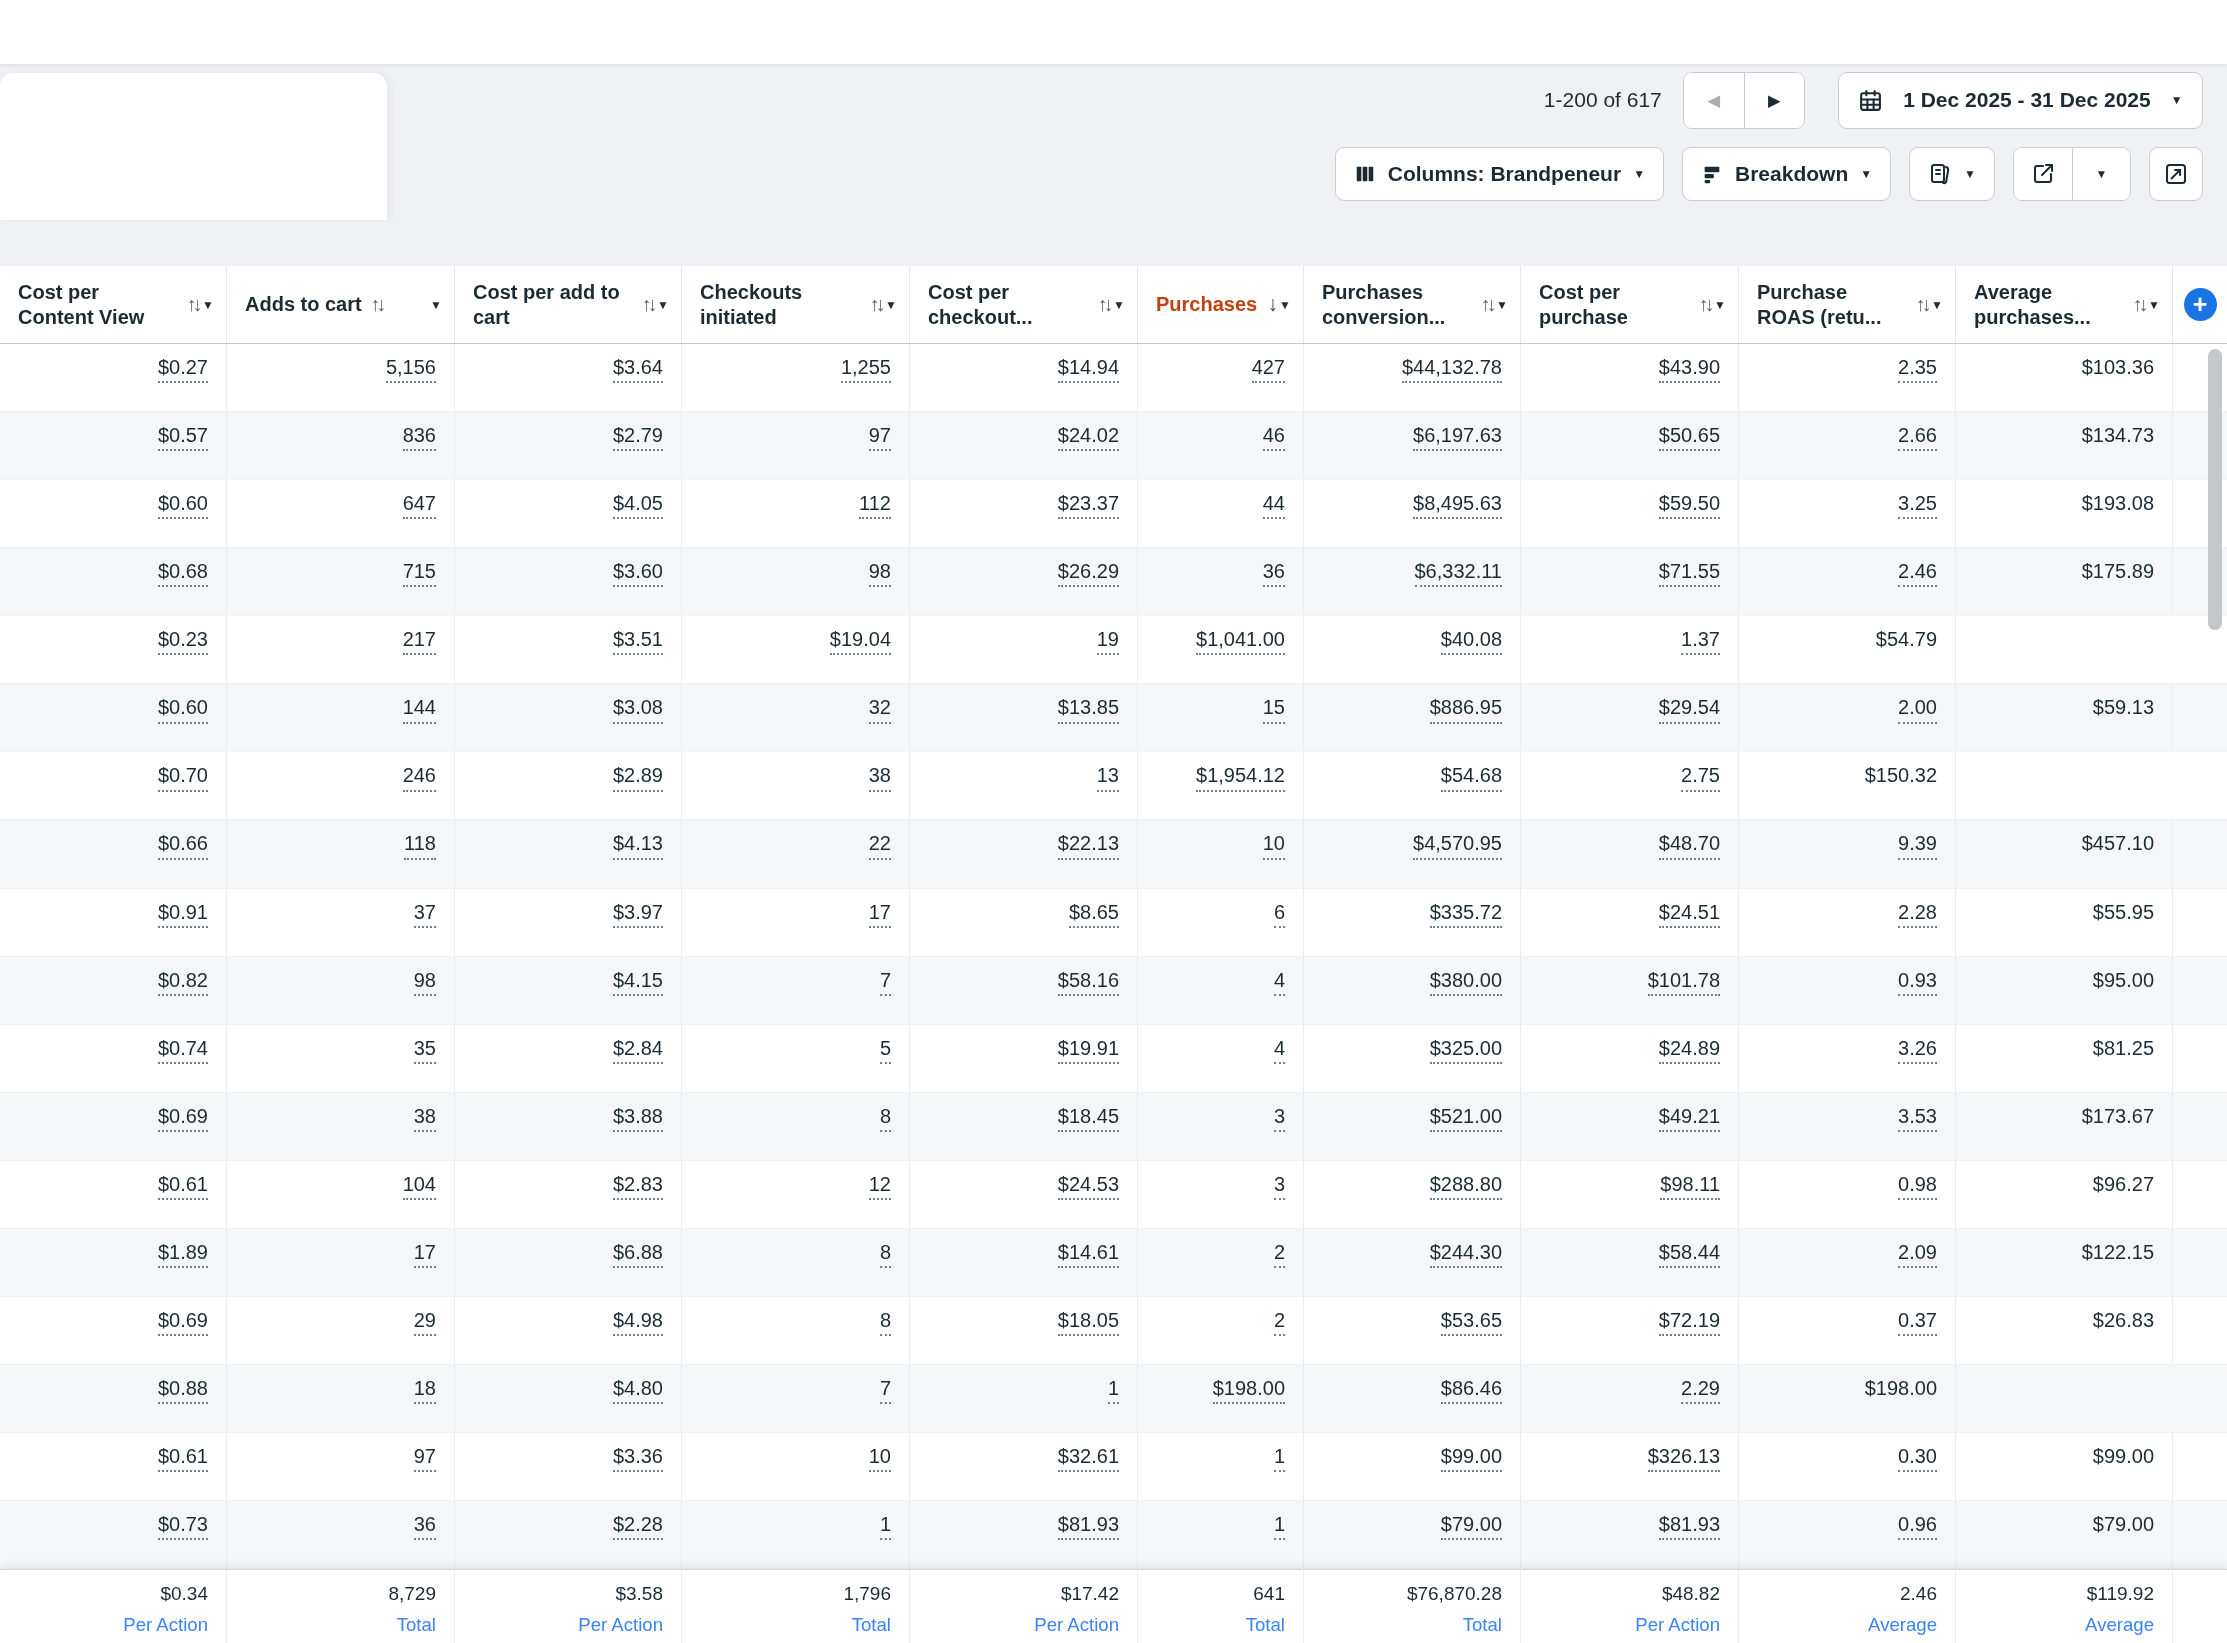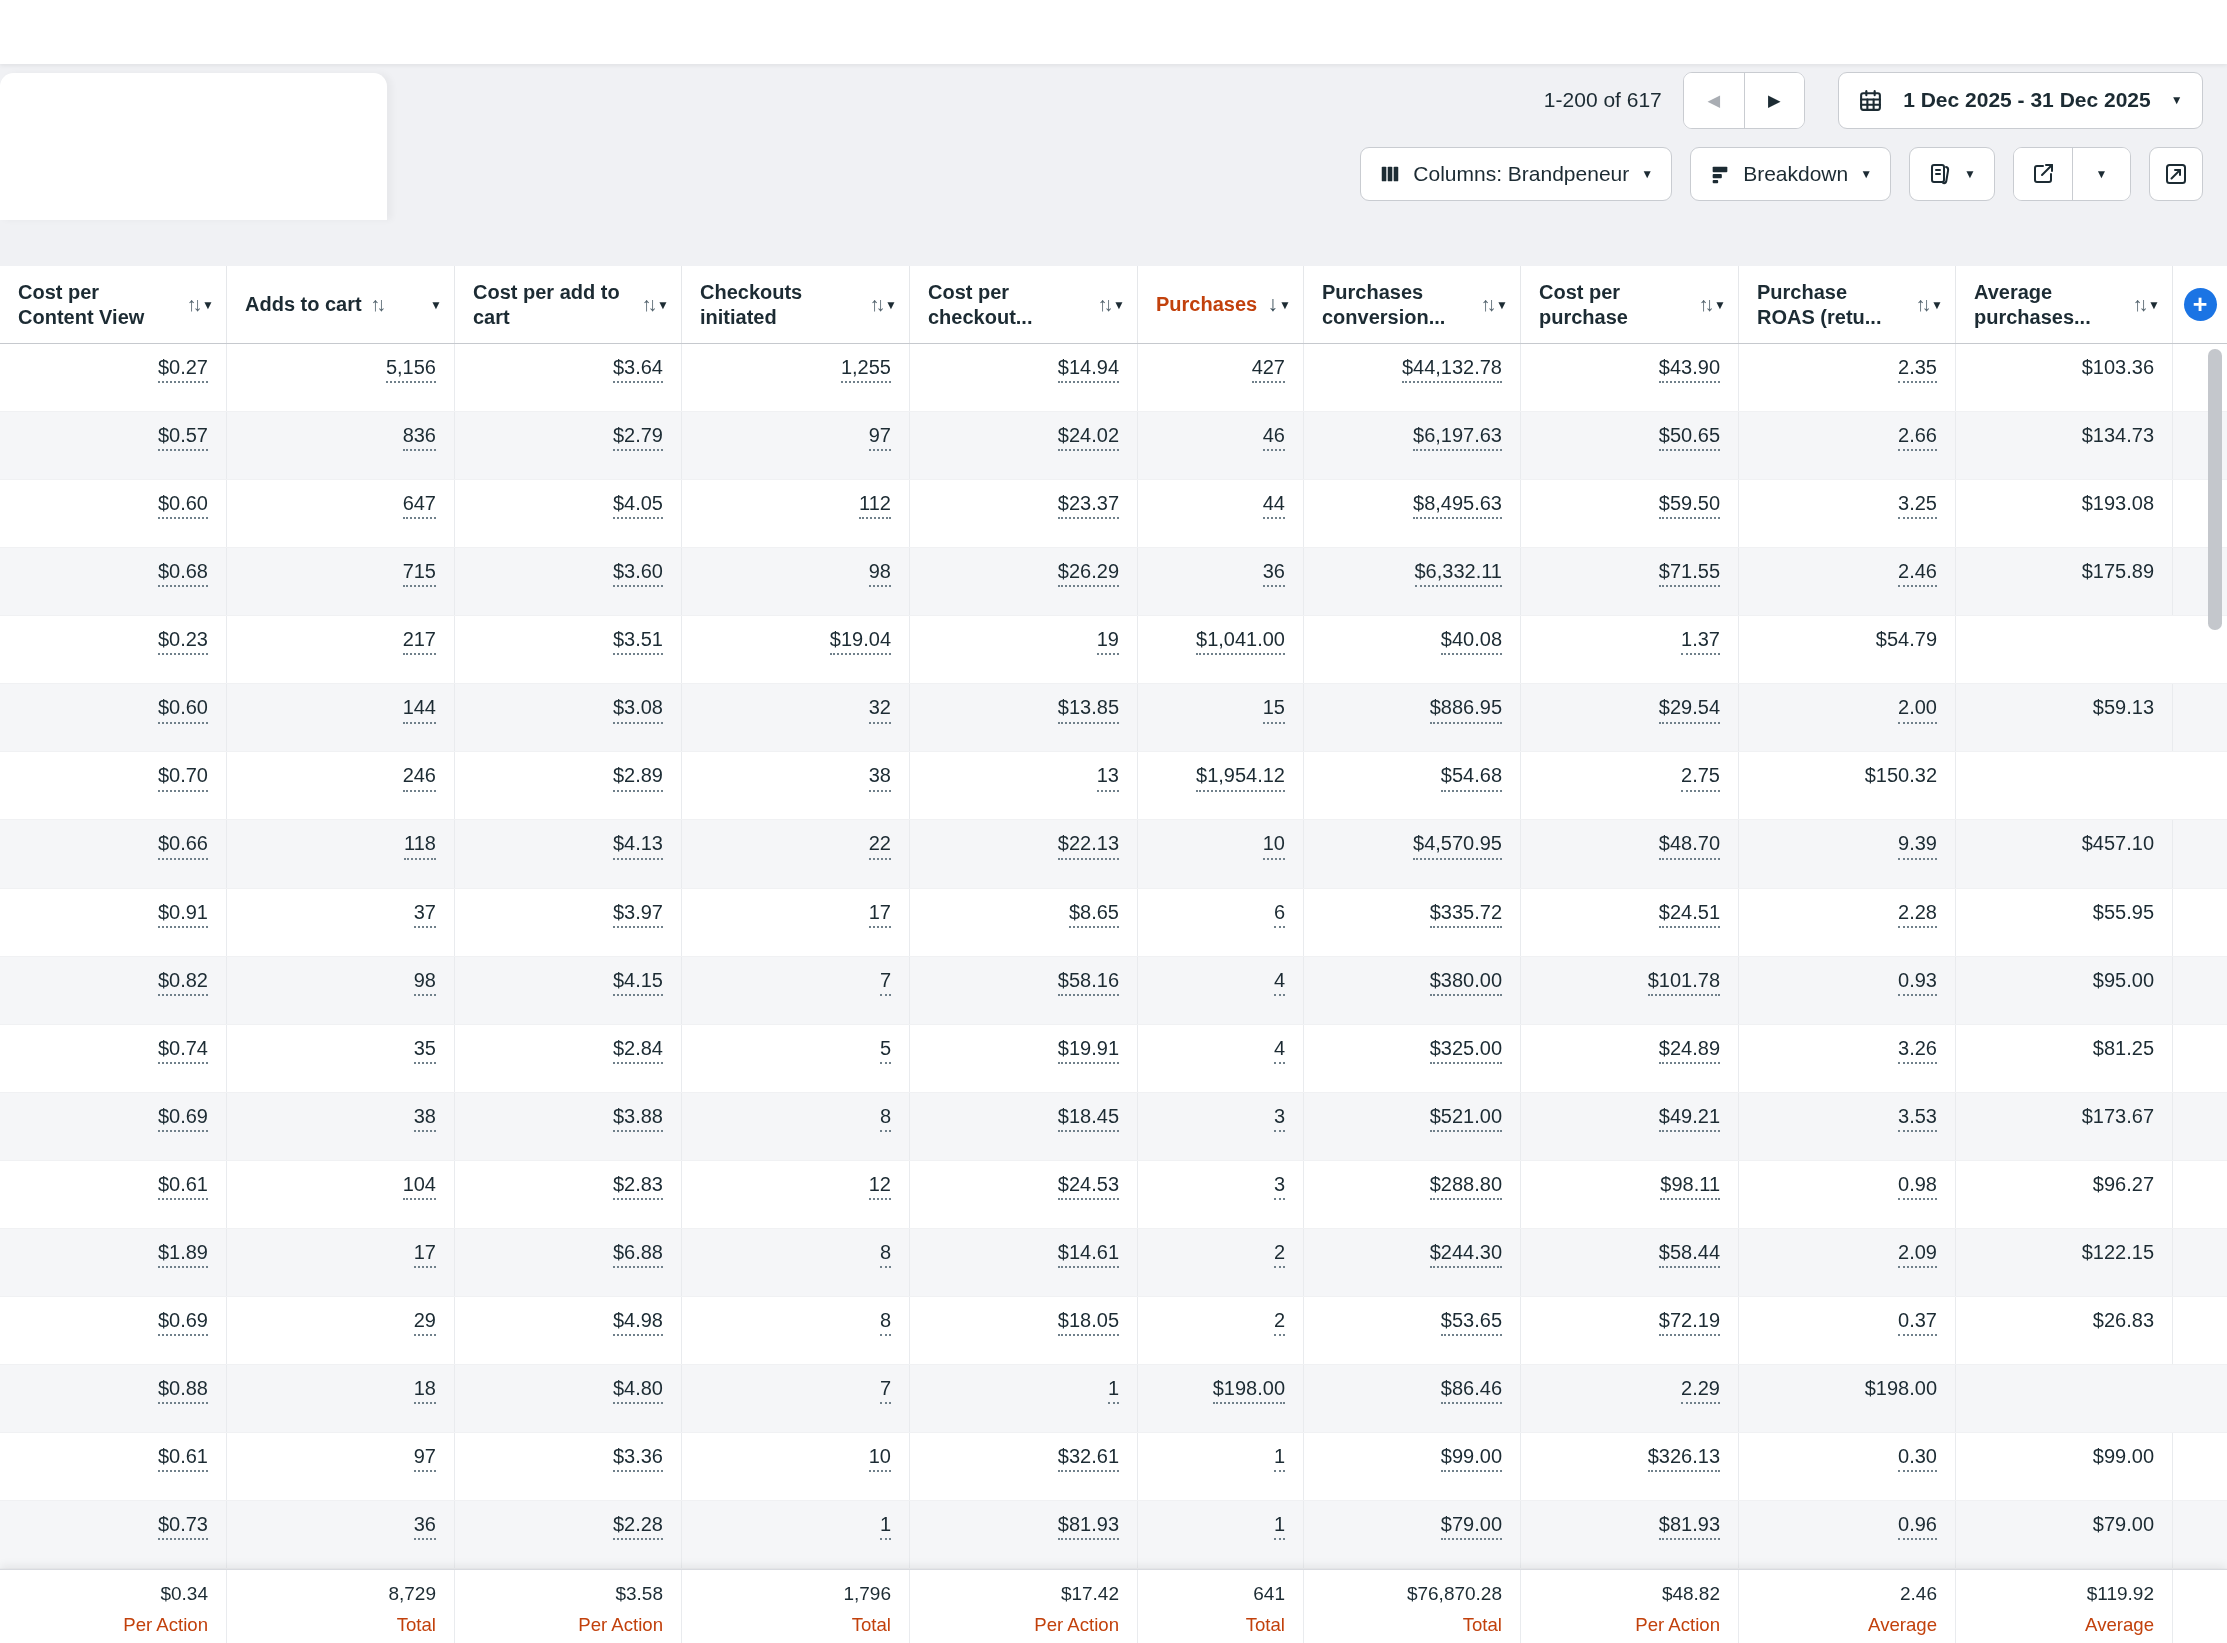--- a/index.html
+++ b/index.html
@@ -26,21 +26,21 @@
   .pager .dis { color:#a9adb3; }
   .pager .en  { color:#1c2b33; }
   .date-btn { margin-left:33px; height:57px; display:flex; align-items:center; gap:20px;
     background:#fff; border:0.7px solid #c9ccd1; border-radius:9px; padding:0 19.4px;
     font-size:21px; font-weight:600; font-family:inherit; color:#1c2b33; cursor:pointer; }
 
   .controls-toolbar { position:absolute; top:83px; right:24px; display:flex;
     gap:18px; align-items:center; }
   .tbtn { height:54px; display:flex; align-items:center; gap:12px; background:#fff;
     border:0.7px solid #c9ccd1; border-radius:9px; padding:0 18px; font-size:21px;
-    font-weight:400; font-family:inherit; color:#1c2b33; cursor:pointer; }
+    font-weight:700; font-family:inherit; color:#1c2b33; cursor:pointer; }
   .split { display:flex; height:54px; background:#fff; border:0.7px solid #c9ccd1;
     border-radius:9px; overflow:hidden; }
   .split button { width:58px; border:none; background:#fff; display:flex;
     align-items:center; justify-content:center; cursor:pointer; font-family:inherit; }
   .split button + button { border-left:0.7px solid #c9ccd1; }
   .sq { width:54px; padding:0; justify-content:center; gap:0; }
   .caret { font-size:12px; line-height:1; color:#1c2b33; }
   .icon-svg { display:block; }
 
   
@@ -69,21 +69,21 @@
     padding:12px 18px 0 0; border-right:0.7px solid #e9ebee; font-size:20px; }
   .td.c10 { border-right:none; }
   .val.dotted { border-bottom:2.2px dotted #70808a; padding-bottom:2.2px; }
 
   .tfoot { height:102px; background:#fff; border-top:0.7px solid #d8dadf;
     box-shadow:0 -3.7px 9px rgba(0,0,0,.07); position:relative; z-index:2; }
   .fcell { display:flex; flex-direction:column; align-items:flex-end;
     padding:13.4px 18px 0 0; border-right:0.7px solid #e9ebee; }
   .fcell.c10 { border-right:none; }
   .fval { font-size:19px; }
-  .flab { font-size:18.6px; color:#c2410c; margin-top:9px; }
+  .flab { font-size:18.6px; color:#3b82f6; margin-top:9px; }
 
   .vscroll { position:absolute; top:83px; right:5.2px; width:13.4px; height:281px;
     background:#c4c7cc; border-radius:6.7px; }
   .bottombar { height:19.4px; background:#fff; position:relative; }
   .hthumb { position:absolute; left:4.5px; right:4.5px; top:3px; height:12px;
     background:#c5c8cd; border-radius:6px; }
 </style>
 </head>
 <body>
 

